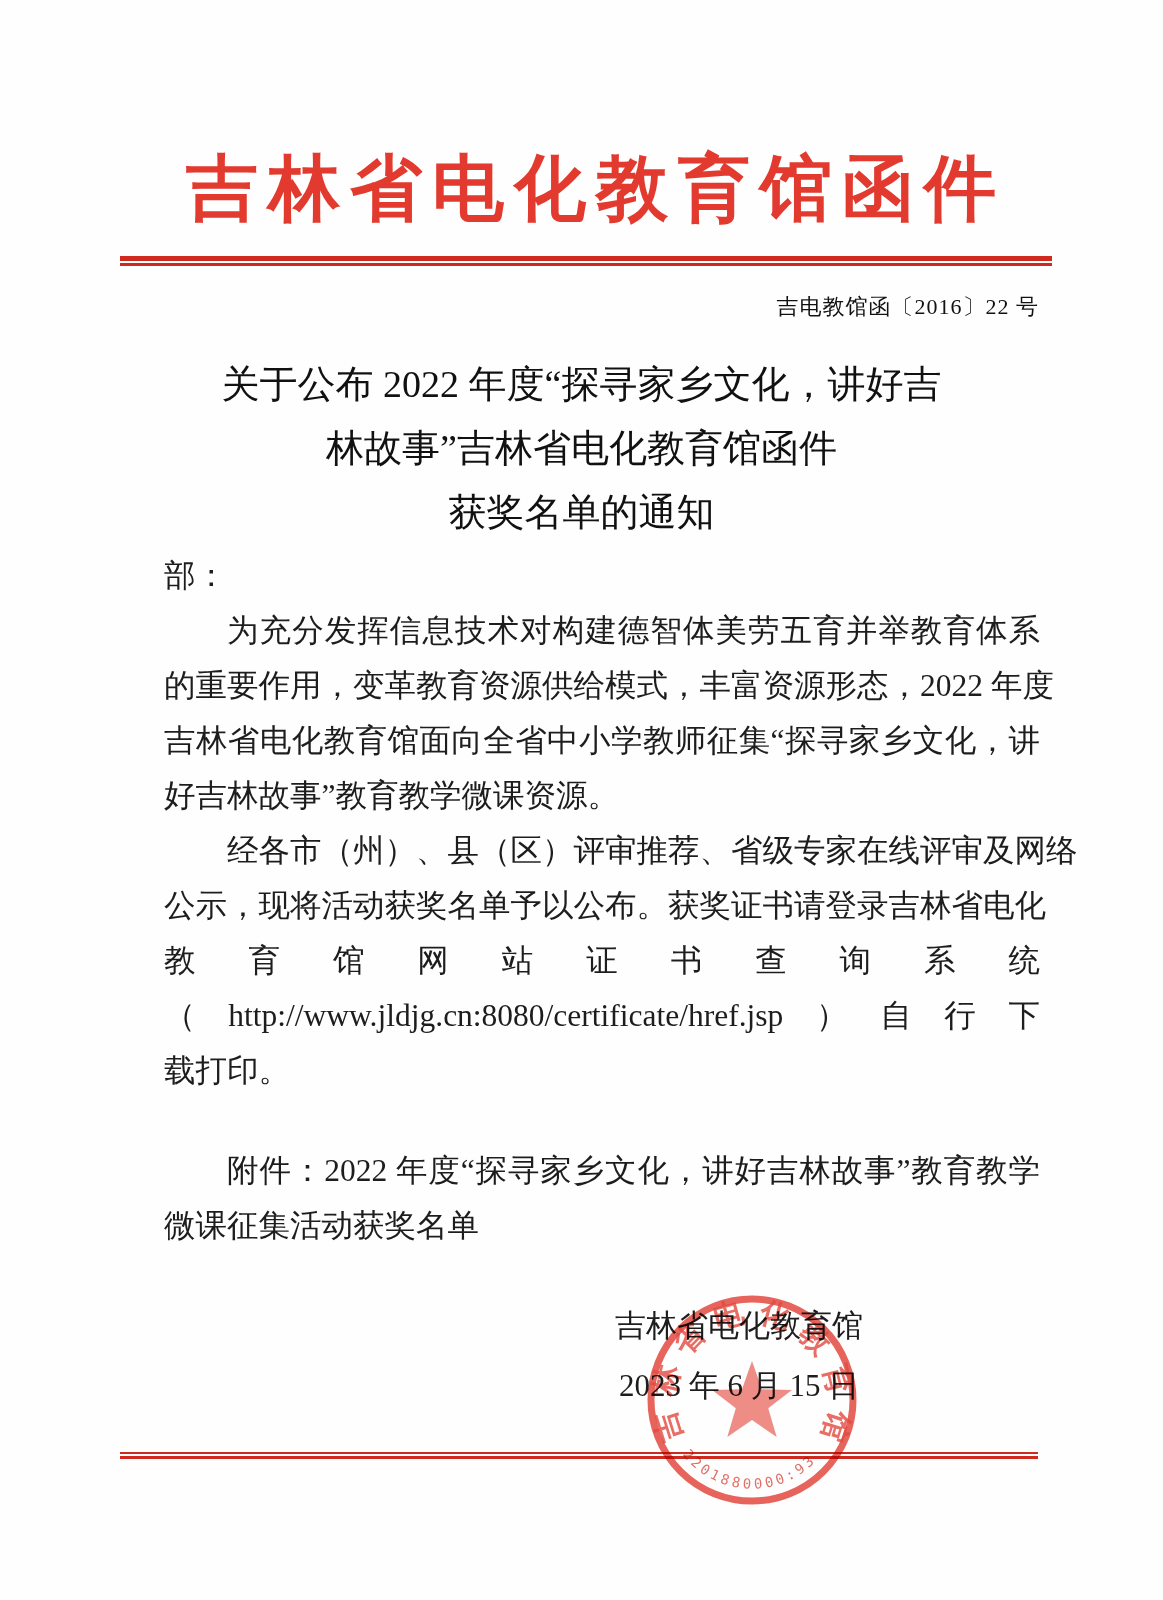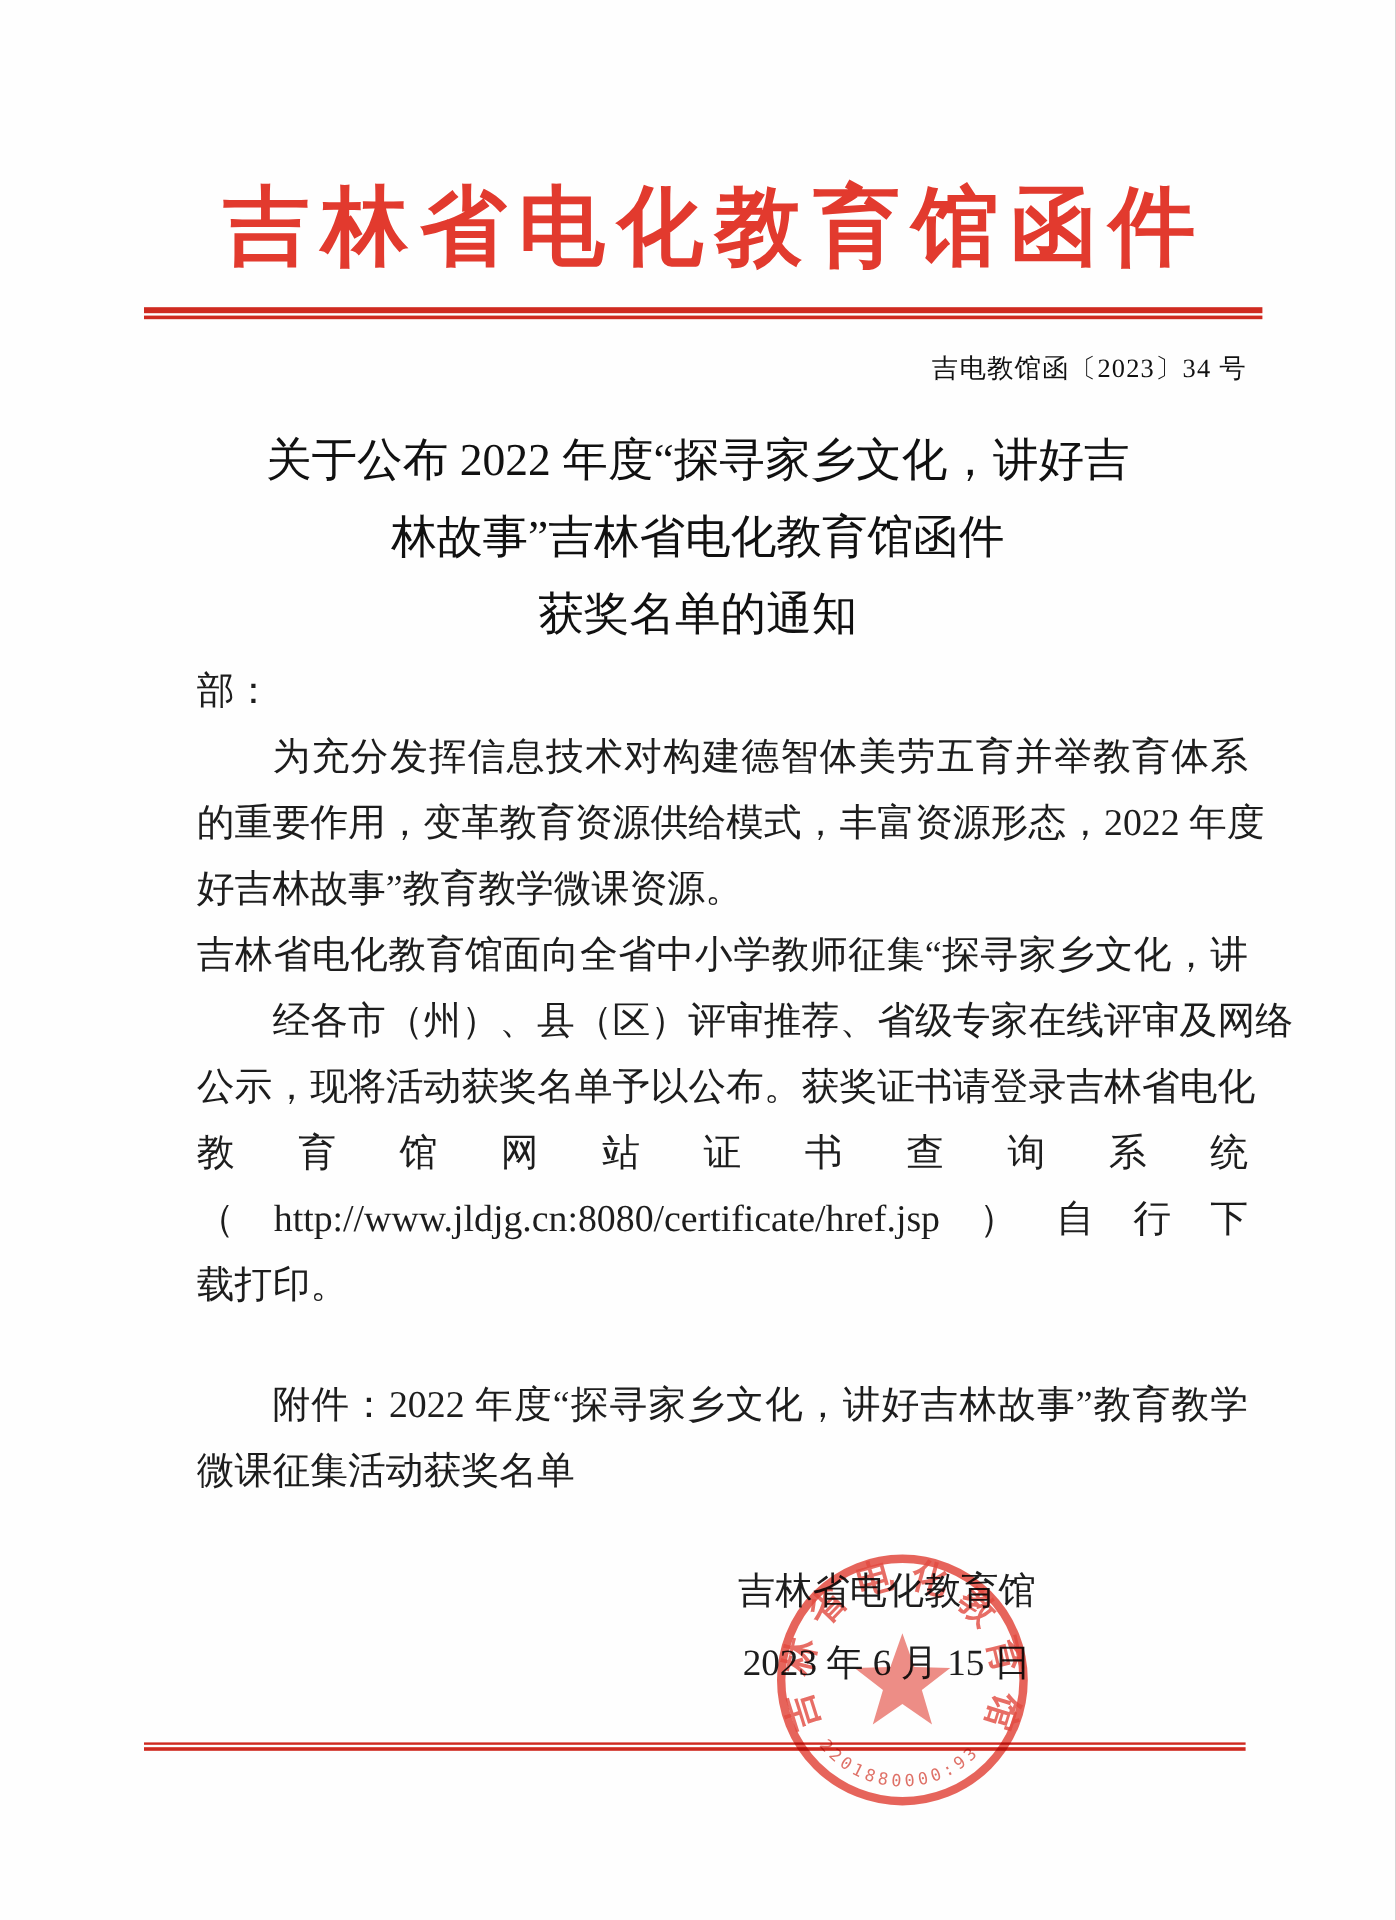--- a/index.html
+++ b/index.html
@@ -74,34 +74,34 @@
 <div class="page">
 
   <div class="letterhead" style="color: rgb(226, 58, 46);">吉林省电化教育馆函件</div>
 
   <div class="rule rule-top">
     <div class="bar1" style="background: rgb(207, 42, 32);"></div>
     <div class="gap"></div>
     <div class="bar2" style="background: rgb(207, 42, 32);"></div>
   </div>
 
-  <div class="doc-number">吉电教馆函〔2023〕34 号</div>
+  <div class="doc-number">吉电教馆函〔2016〕22 号</div>
 
   <div class="doc-title">
       <div class="tline">关于公布 2022 年度“探寻家乡文化，讲好吉</div>
       <div class="tline">林故事”吉林省电化教育馆函件</div>
       <div class="tline">获奖名单的通知</div>
     </div>
 
   <div class="body-text">
       <div class="bline">部：</div>
       <div class="bline jl ind">为充分发挥信息技术对构建德智体美劳五育并举教育体系</div>
       <div class="bline jl">的重要作用，变革教育资源供给模式，丰富资源形态，2022 年度</div>
+      <div class="bline jl">吉林省电化教育馆面向全省中小学教师征集“探寻家乡文化，讲</div>
       <div class="bline">好吉林故事”教育教学微课资源。</div>
-      <div class="bline jl">吉林省电化教育馆面向全省中小学教师征集“探寻家乡文化，讲</div>
       <div class="bline jl ind">经各市（州）、县（区）评审推荐、省级专家在线评审及网络</div>
       <div class="bline jl">公示，现将活动获奖名单予以公布。获奖证书请登录吉林省电化</div>
       <div class="bline jl">教育馆网站证书查询系统</div>
       <div class="bline jl">（http://www.jldjg.cn:8080/certificate/href.jsp）自行下</div>
       <div class="bline">载打印。</div>
       <div class="bline jl ind gap">附件：2022 年度“探寻家乡文化，讲好吉林故事”教育教学</div>
       <div class="bline">微课征集活动获奖名单</div>
     </div>
 
   <div class="signature">

